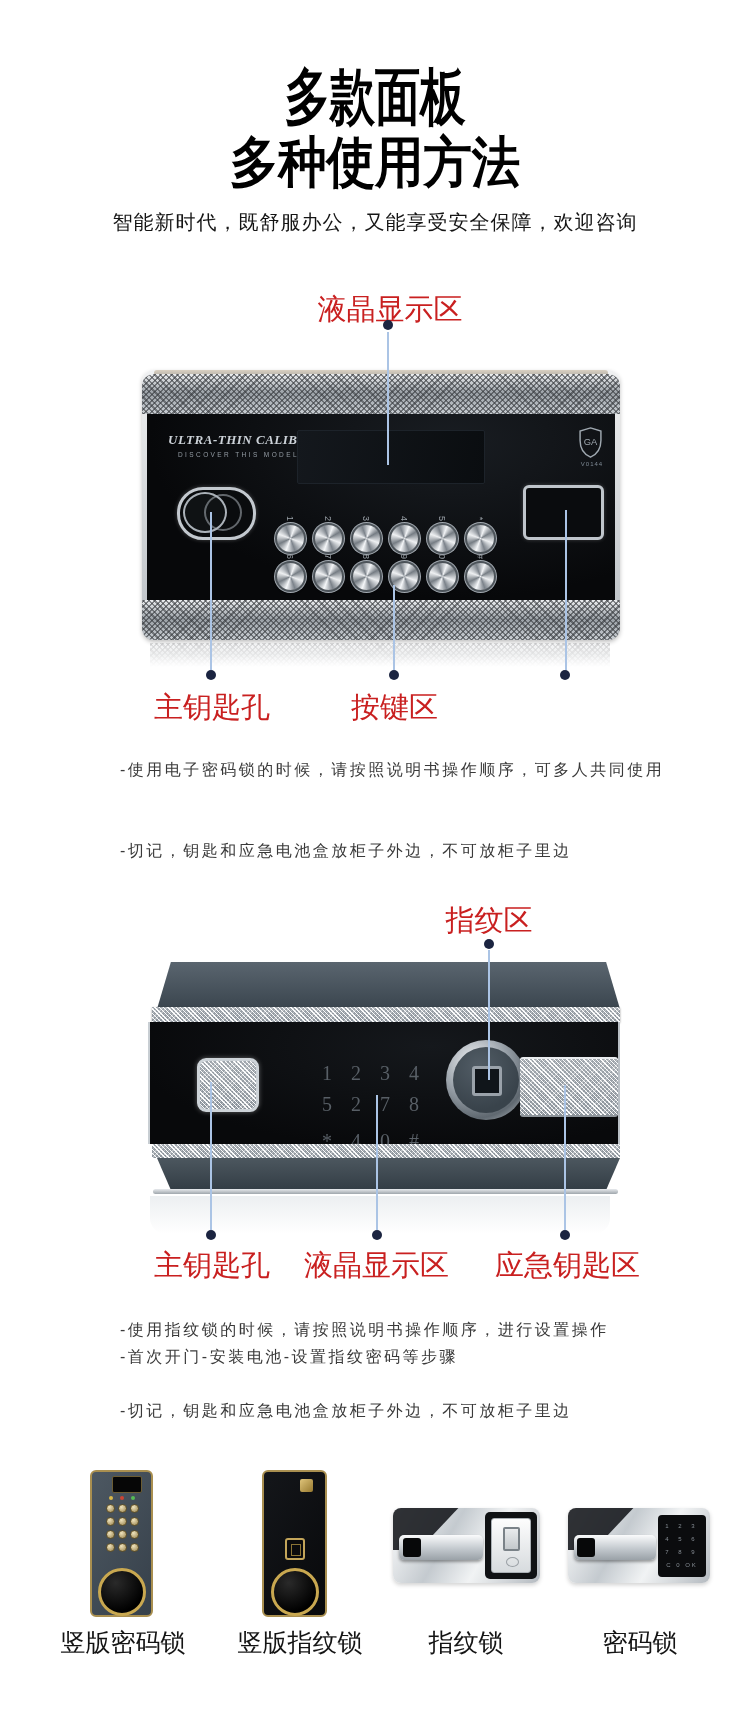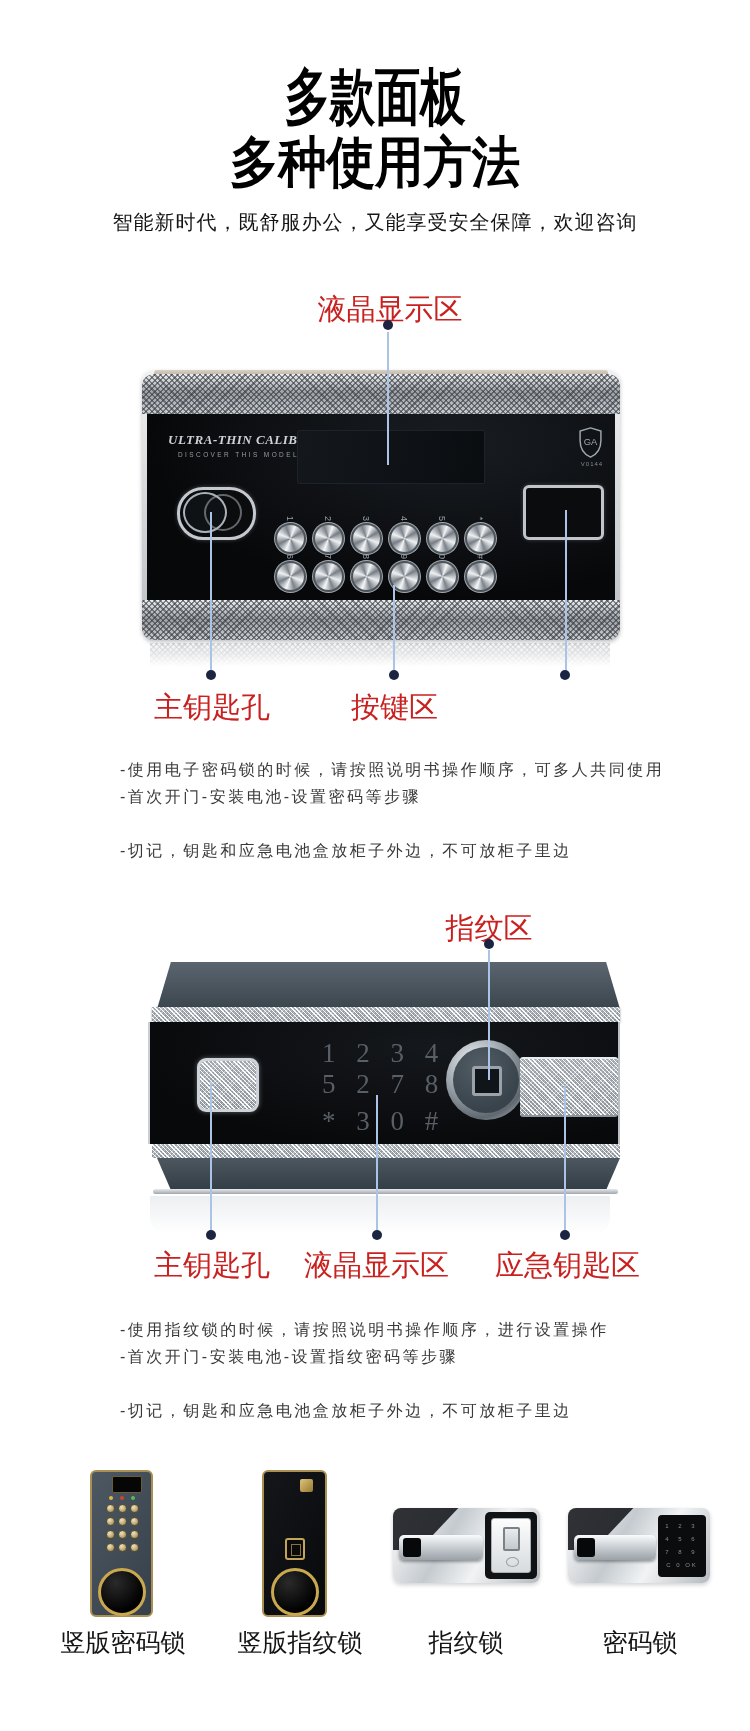--- a/index.html
+++ b/index.html
@@ -74,21 +74,21 @@
           box-shadow:inset 2px 0 0 #c8ced3, inset -2px 0 0 #b9bfc5;}
   .p2strip2{position:absolute;left:4px;right:0;top:182px;height:14px;}
   .p2bottomband{position:absolute;left:9px;right:0;top:196px;height:32px;
              background:linear-gradient(180deg,#4c575f,#333d45);
              clip-path:polygon(0 0,100% 0,97% 100%,3% 100%);border-radius:0 0 10px 10px;}
   .p2edge{position:absolute;left:5px;right:2px;top:227px;height:5px;border-radius:3px;
           background:linear-gradient(180deg,#e7eaed,#9fa6ac);}
   .p2knurlrect{position:absolute;left:49px;top:36px;width:56px;height:48px;border:3px solid #cdd3d8;
                border-radius:9px;box-shadow:0 0 5px rgba(255,255,255,.35);}
   .p2row{position:absolute;left:174px;width:120px;font-family:"Liberation Serif",serif;
-         font-size:27px;letter-spacing:7px;color:#585f66;white-space:nowrap;}
+         font-size:20px;letter-spacing:7px;color:#585f66;white-space:nowrap;margin-top:24px;}
   .fpring{position:absolute;left:298px;top:18px;width:80px;height:80px;border-radius:50%;
           background:radial-gradient(circle at 35% 28%,#f2f4f6,#9aa2aa 42%,#5f6870 72%,#c9cfd4);}
   .fpinner{position:absolute;left:7px;top:7px;width:66px;height:66px;border-radius:50%;
            background:radial-gradient(circle at 40% 30%,#525d66,#39434b 70%);}
   .fpsensor{position:absolute;left:19px;top:19px;width:24px;height:24px;background:#10151a;
             border:3px solid #9aa2aa;border-radius:3px;}
   .fpbar{position:absolute;left:372px;top:35px;width:98px;height:56px;border-top:2px solid #e8ebee;
          border-bottom:2px solid #8e959b;border-radius:3px;}
   .refl2{position:absolute;left:150px;top:1196px;width:460px;height:38px;border-radius:0 0 16px 16px;
          background:linear-gradient(180deg,#dde2e6,rgba(255,255,255,0));opacity:.55;}
@@ -215,35 +215,34 @@
   <div class="cline" style="left:210px;top:512px;height:158px;"></div>
   <div class="cline" style="left:393px;top:585px;height:85px;"></div>
   <div class="cline" style="left:565px;top:510px;height:160px;"></div>
   <div class="cdot" style="left:206px;top:670px;"></div>
   <div class="cdot" style="left:389px;top:670px;"></div>
   <div class="cdot" style="left:560px;top:670px;"></div>
   <div class="red-label" style="left:154px;top:688px;">主钥匙孔</div>
   <div class="red-label" style="left:351px;top:688px;">按键区</div>
 
   <div class="note" style="top:760px;">-使用电子密码锁的时候，请按照说明书操作顺序，可多人共同使用</div>
-  <div class="note" style="top:787px;">-首次开门-安装电池-设置密码等步骤</div>
   <div class="note" style="top:841px;">-切记，钥匙和应急电池盒放柜子外边，不可放柜子里边</div>
 
-  <div class="red-label" style="left:489px;top:901px;transform:translateX(-50%);margin-top:8px;">指纹区</div>
+  <div class="red-label" style="left:489px;top:901px;transform:translateX(-50%);">指纹区</div>
   <div class="cdot" style="left:484px;top:939px;"></div>
   <div class="cline" style="left:488px;top:950px;height:130px;"></div>
 
   <div class="panel2">
     <div class="p2topband"></div>
     <div class="p2strip1 sparkle"></div>
     <div class="p2face">
       <div class="p2knurlrect sparkle"></div>
       <div class="p2row" style="top:16px;">1 2 3 4</div>
       <div class="p2row" style="top:47px;">5 2 7 8</div>
-      <div class="p2row" style="top:84px;">* 3 0 #</div>
+      <div class="p2row" style="top:84px;">* 4 0 #</div>
       <div class="fpring">
         <div class="fpinner">
           <div class="fpsensor"></div>
         </div>
       </div>
       <div class="fpbar sparkle"></div>
     </div>
     <div class="p2strip2 sparkle"></div>
     <div class="p2bottomband"></div>
     <div class="p2edge"></div>

